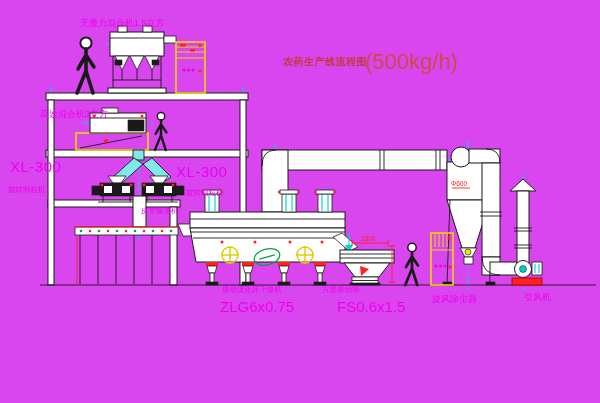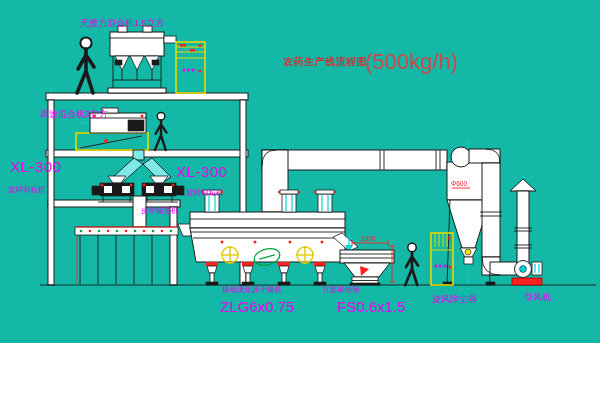--- a/index.html
+++ b/index.html
@@ -1,16 +1,16 @@
 <!DOCTYPE html>
 <html><head>
 <meta charset="utf-8">
 <style>
   html,body{margin:0;padding:0;background:#fff;}
-  .stage{position:relative;width:600px;height:343px;background:#14b8a6;overflow:hidden;
+  .stage{position:relative;width:600px;height:403px;background:#d946ef;overflow:hidden;
          font-family:"Liberation Sans",sans-serif;}
   svg text{font-family:"Liberation Sans","DejaVu Sans",sans-serif;}
   .k  {stroke:#1a1a1a;fill:#ffffff;stroke-width:1;}
   .kt {stroke:#1a1a1a;fill:#ffffff;stroke-width:0.8;}
   .kd {stroke:#1a1a1a;fill:#1a1a1a;stroke-width:0.6;}
   .ln {stroke:#1a1a1a;fill:none;stroke-width:0.9;}
   .cl {stroke:#00d5d5;fill:none;stroke-width:1;stroke-dasharray:9 3 2 3;}
   .cy {stroke:#00d5d5;fill:none;stroke-width:1.2;}
   .yl {stroke:#e8d800;fill:none;stroke-width:1.6;}
   .ylthin{stroke:#e8d800;fill:none;stroke-width:1;}

